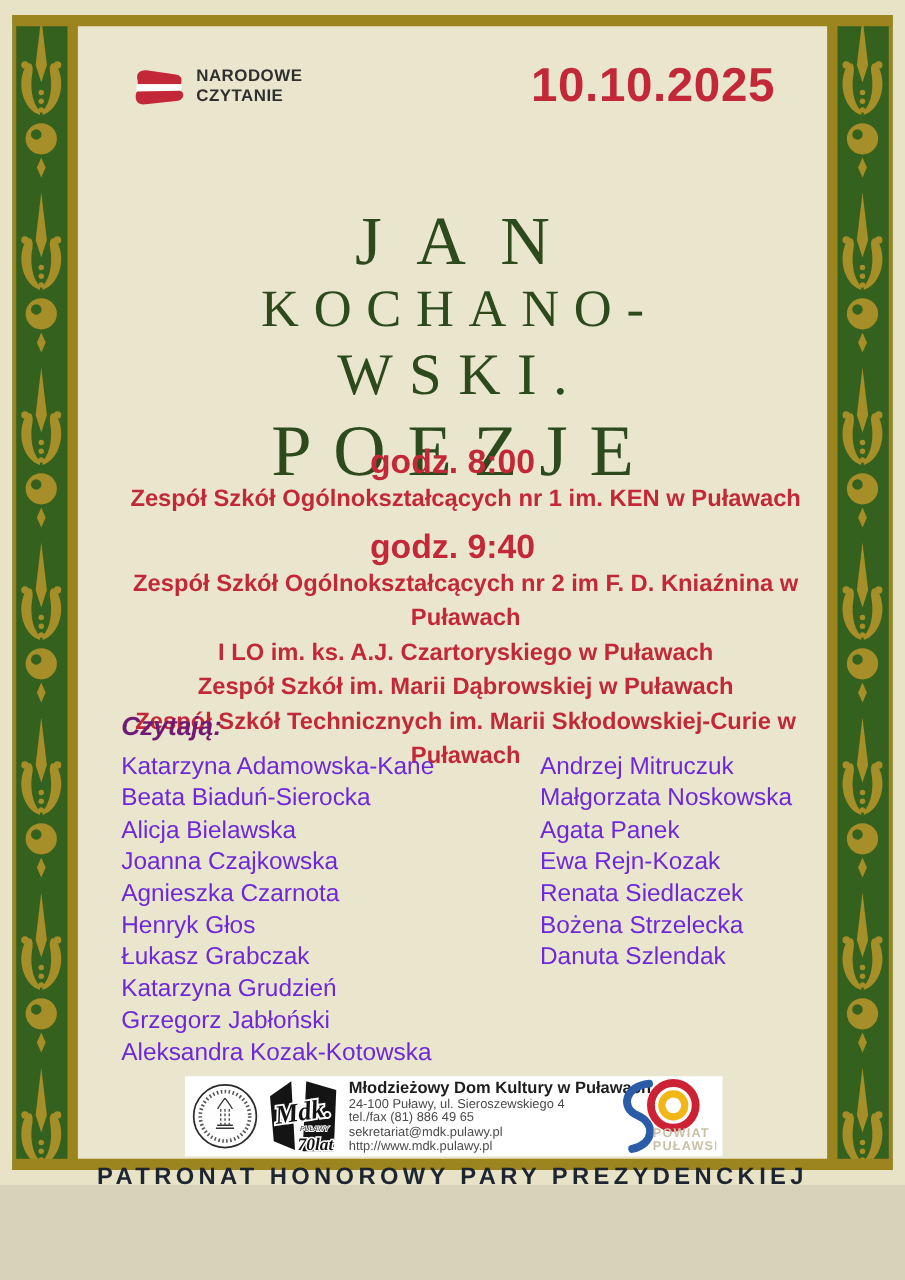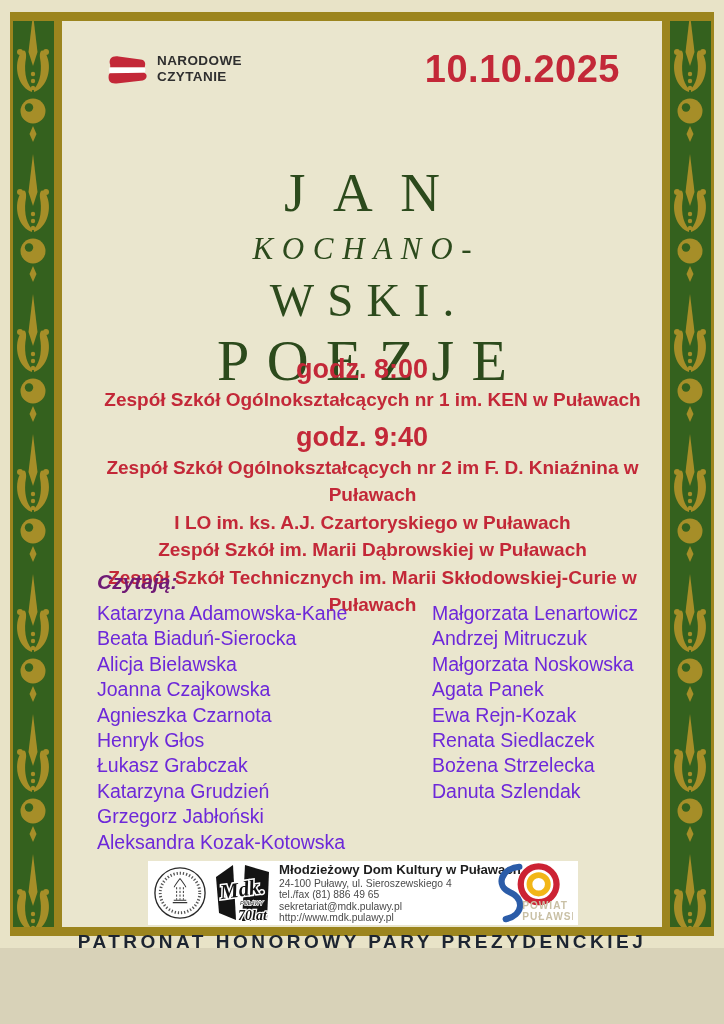--- a/index.html
+++ b/index.html
@@ -16,21 +16,21 @@
   .content-bg{position:absolute;left:62px;right:62px;top:21px;bottom:21px;background:#eae6ce;z-index:1;}
 
   
   .nc-logo{position:absolute;left:106px;top:52px;display:flex;align-items:center;gap:9px;z-index:5;}
   .nc-logo-text{font-size:13.5px;font-weight:700;color:#2f2f2f;line-height:16px;letter-spacing:.4px;}
   .date{position:absolute;top:48px;right:104px;font-size:38px;font-weight:700;color:#c32838;z-index:5;letter-spacing:.5px;}
 
   
   .title-block{position:absolute;left:62px;right:62px;top:116px;text-align:center;color:#2c4a1c;font-family:"Liberation Serif",serif;z-index:5;margin-top:48px;}
   .t1{font-size:55px;line-height:58px;letter-spacing:.5em;text-indent:.5em;}
-  .t2{font-size:31px;line-height:53px;letter-spacing:.28em;text-indent:.28em;font-style:italic;}
+  .t2{font-size:42px;line-height:53px;letter-spacing:.28em;text-indent:.28em;}
   .t3{font-size:47px;line-height:50px;letter-spacing:.28em;text-indent:.28em;}
   .t4{font-size:58px;line-height:62px;letter-spacing:.3em;text-indent:.3em;margin-top:5px;}
 
   
   .schedule{position:absolute;left:62px;right:62px;top:352px;text-align:center;color:#c32838;font-weight:700;z-index:5;}
   .sch-time{font-size:27px;line-height:34px;}
   .sch-time.second{margin-top:6px;}
   .sch-venue{font-size:19px;line-height:27.5px;padding-left:21px;}
 
   
@@ -137,21 +137,20 @@
     <div>Alicja Bielawska</div>
     <div>Joanna Czajkowska</div>
     <div>Agnieszka Czarnota</div>
     <div>Henryk Głos</div>
     <div>Łukasz Grabczak</div>
     <div>Katarzyna Grudzień</div>
     <div>Grzegorz Jabłoński</div>
     <div>Aleksandra Kozak-Kotowska</div>
   </div>
   <div class="readers-col col2">
-    <div>Małgorzata Lenartowicz</div>
     <div>Andrzej Mitruczuk</div>
     <div>Małgorzata Noskowska</div>
     <div>Agata Panek</div>
     <div>Ewa Rejn-Kozak</div>
     <div>Renata Siedlaczek</div>
     <div>Bożena Strzelecka</div>
     <div>Danuta Szlendak</div>
   </div>
 
   <div class="logo-box">

